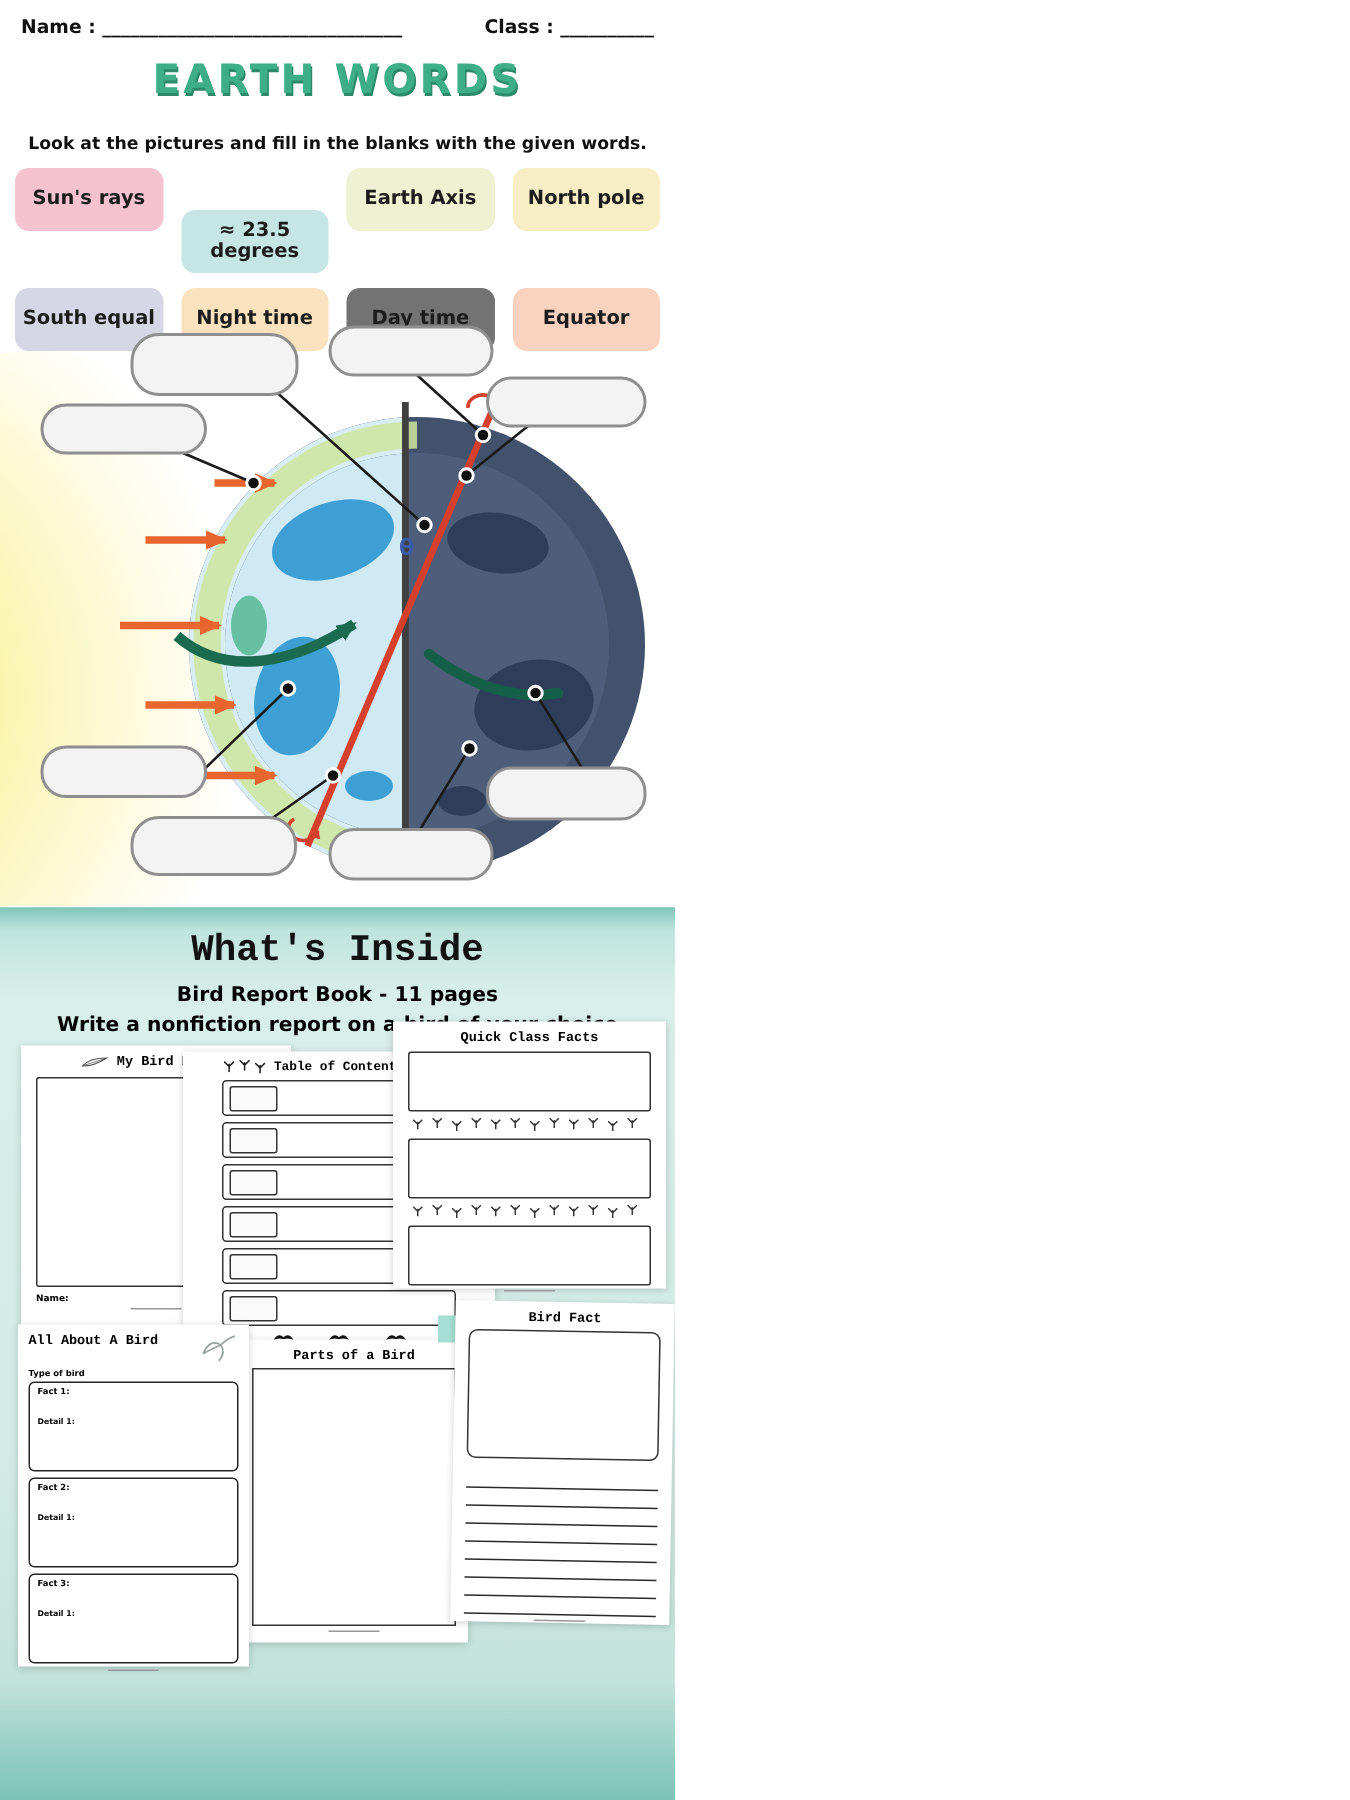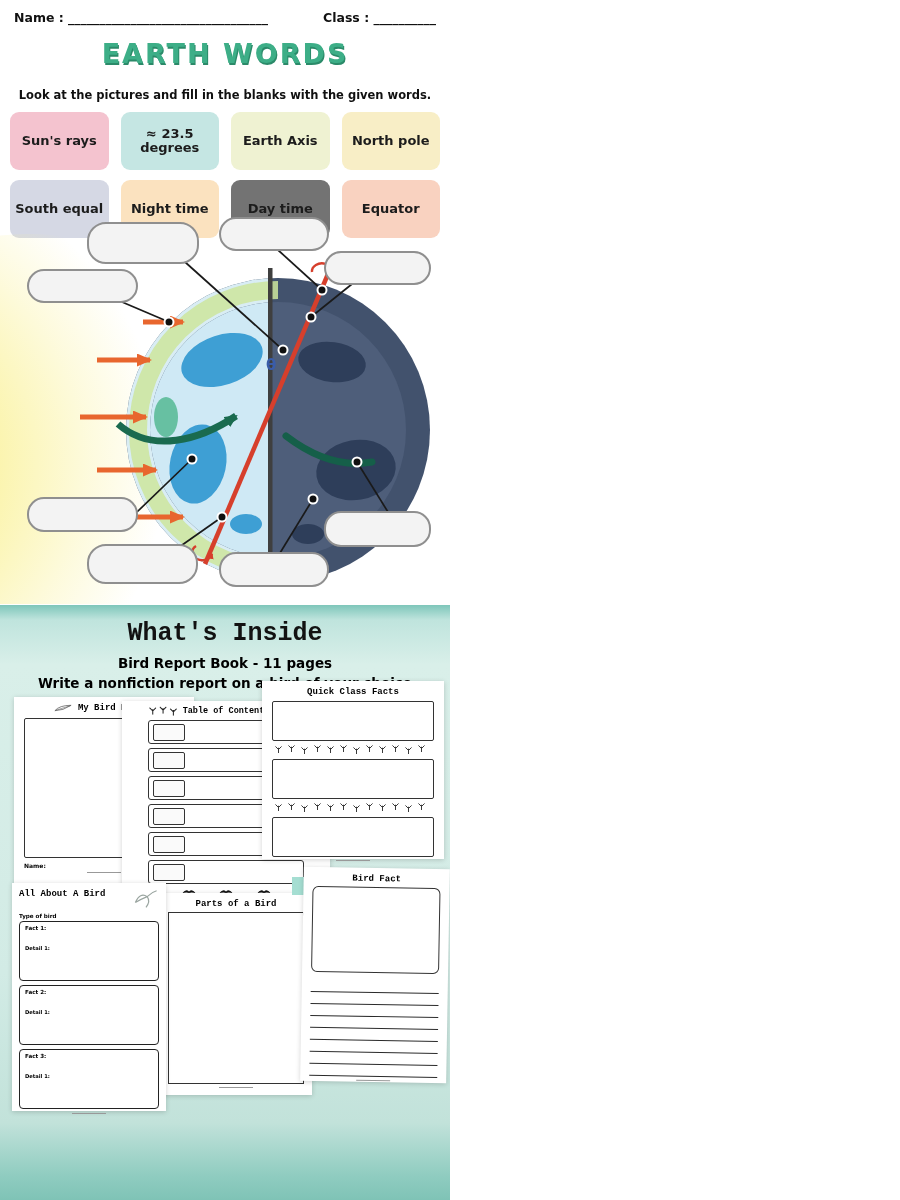--- a/index.html
+++ b/index.html
@@ -27,21 +27,21 @@
   .opt-circle { position:absolute; top:7px; left:7px; width:34px; height:34px; border-radius:50%; background:#fff; border:3px solid #2e9ac4; }
   .cap { position:absolute; bottom:5px; left:4px; right:4px; text-align:center; font-size:9.3px; font-weight:bold; line-height:1.5; color:#111; }
   .illus { position:absolute; left:0; width:100%; }
   .qs { position:absolute; left:9px; top:458px; right:5px; font-size:10.6px; font-weight:bold; color:#111; }
   .qs p { margin-bottom:7px; line-height:1.6; white-space:pre-wrap; }
 
   
   .t2 { position:absolute; top:38px; width:100%; text-align:center; font-size:27px; font-weight:bold; letter-spacing:2px; color:#3dae87; text-shadow:1px 2px 0 #2b8a69; }
   .ins2 { position:absolute; top:88px; width:100%; text-align:center; font-size:11.5px; font-weight:bold; color:#101010; }
   .chips { position:absolute; top:112px; left:10px; right:10px; display:grid; grid-template-columns:repeat(4,1fr); gap:10px 12px; }
-  .chip { height:58px; border-radius:9px; display:flex; align-items:center; justify-content:center; text-align:center; font-weight:bold; font-size:13px; line-height:1.05; color:#1c1c1c; padding:2px; }
+  .chip { height:42px; border-radius:9px; display:flex; align-items:center; justify-content:center; text-align:center; font-weight:bold; font-size:13px; line-height:1.05; color:#1c1c1c; padding:2px; }
   .diagram { position:absolute; left:0; top:212px; width:450px; height:392px; }
 
   
   .ub-title { position:absolute; top:10px; width:100%; text-align:center; font-family:"Liberation Mono","DejaVu Sans Mono",monospace; font-weight:bold; font-size:38px; letter-spacing:2px; color:#121212; }
   .ub-sub { position:absolute; top:60px; width:100%; text-align:center; font-weight:bold; font-style:italic; font-size:14.5px; letter-spacing:.4px; color:#0d0d0d; }
   .card { position:absolute; background:#fff; box-shadow:0 2px 6px rgba(0,0,0,.28); }
   .photo-card { left:10px; top:62px; width:150px; height:132px; transform:rotate(-6deg); padding:7px; }
   .photo-card .photo { height:86px; border-radius:2px;
     background:radial-gradient(circle at 30% 55%, #3c3a36 0 18%, transparent 19%),
                radial-gradient(circle at 62% 45%, #47443e 0 22%, transparent 23%),
@@ -276,21 +276,21 @@
   <section class="page" id="p2">
     <div class="hline">
       <span class="hname"><span>Name :</span> <span>________________________________</span></span>
       <span class="hclass"><span>Class :</span> <span>__________</span></span>
     </div>
     <div class="t2">EARTH WORDS</div>
     <div class="ins2">Look at the pictures and fill in the blanks with the given words.</div>
 
     <div class="chips">
       <div class="chip" style="background: rgb(244, 195, 207);">Sun's rays</div>
-      <div class="chip" style="background: rgb(197, 230, 227);">≈ 23.5 degrees</div>
+      <div class="chip" style="background: rgb(197, 230, 227); margin-top: 28px;">≈ 23.5 degrees</div>
       <div class="chip" style="background: rgb(239, 242, 210);">Earth Axis</div>
       <div class="chip" style="background: rgb(248, 238, 198);">North pole</div>
       <div class="chip" style="background: rgb(213, 216, 228);">South equal</div>
       <div class="chip" style="background: rgb(251, 226, 191);">Night time</div>
       <div class="chip" style="background: #737373;">Day time</div>
       <div class="chip" style="background: rgb(249, 210, 192);">Equator</div>
     </div>
 
     <svg class="diagram" viewBox="0 0 450 392">
       <defs>

